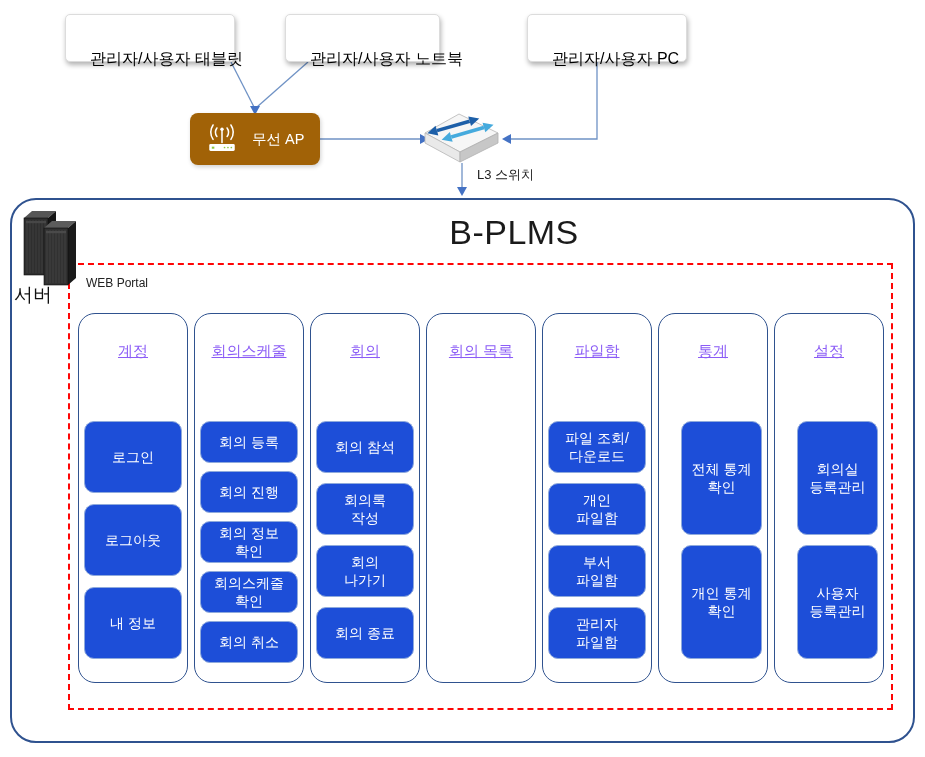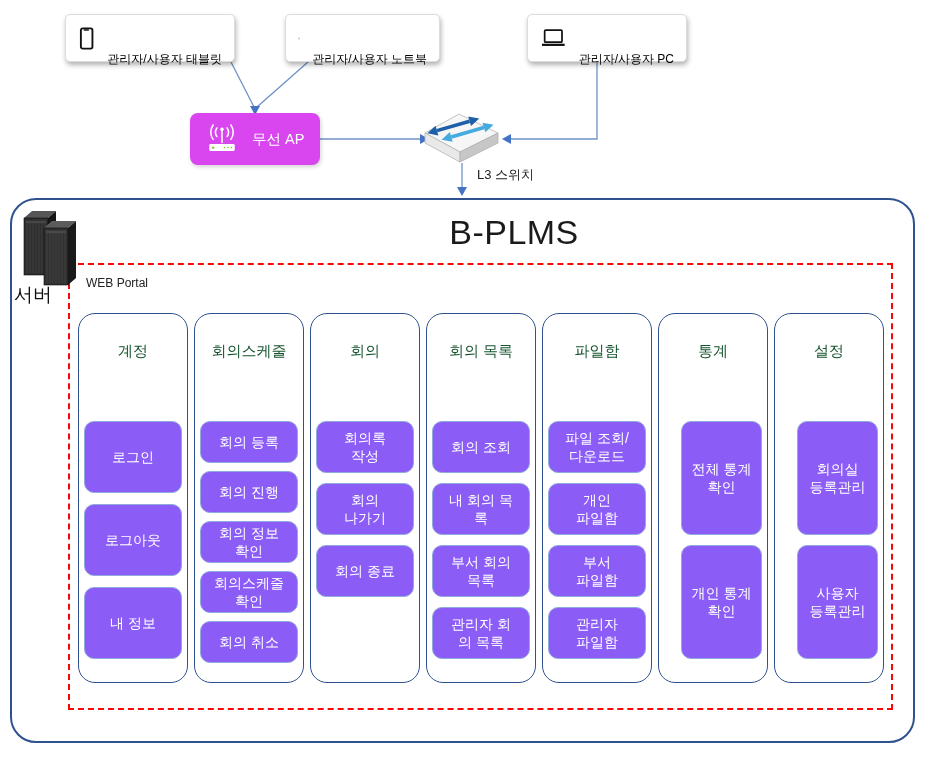--- a/index.html
+++ b/index.html
@@ -3,30 +3,30 @@
 <meta charset="utf-8">
 <style>
   html,body{margin:0;padding:0;background:#fff;}
   .canvas{position:relative;width:925px;height:757px;background:#ffffff;overflow:hidden;
           font-family:"Liberation Sans","DejaVu Sans",sans-serif;color:#111;}
 
   
   .device-box{position:absolute;top:14px;height:48px;background:#fff;border:1px solid #dcdcdc;
               border-radius:5px;box-shadow:1px 3px 5px rgba(0,0,0,.30);display:flex;align-items:center;
               gap:12px;padding:0 12px;box-sizing:border-box;z-index:3;}
-  .device-label{font-size:12px;color:#000;white-space:nowrap;margin-top:42px;}
+  .device-label{font-size:16px;color:#000;white-space:nowrap;margin-top:42px;}
   #dev-tablet{left:65px;width:170px;}
   #dev-laptop{left:285px;width:155px;}
   #dev-pc{left:527px;width:160px;}
 
   
   .wires{position:absolute;left:0;top:0;width:925px;height:757px;z-index:1;}
 
   
-  .ap-box{position:absolute;left:190px;top:113px;width:130px;height:52px;background:#d946ef;
+  .ap-box{position:absolute;left:190px;top:113px;width:130px;height:52px;background:#a16207;
           border-radius:8px;display:flex;align-items:center;gap:13px;padding:0 15px;
           box-sizing:border-box;box-shadow:1px 2px 4px rgba(0,0,0,.18);z-index:3;}
   .ap-label{color:#fff;font-size:14.5px;}
 
   
   .switch-icon{position:absolute;left:424px;top:111px;z-index:3;}
   .switch-label{position:absolute;left:477px;top:166px;font-size:13px;color:#222;z-index:3;}
 
   
   .plms-box{position:absolute;left:10px;top:198px;width:905px;height:545px;border:2px solid #2f528f;
@@ -40,24 +40,24 @@
 
   
   .portal-box{position:absolute;left:68px;top:263px;width:825px;height:447px;border:2px dashed #fe0505;
               box-sizing:border-box;z-index:3;}
   .portal-label{position:absolute;left:86px;top:276px;font-size:12px;color:#222;z-index:4;}
 
   
   .columns{position:absolute;left:78px;top:313px;width:806px;height:370px;display:flex;gap:6px;z-index:4;}
   .col{flex:1;border:1.5px solid #2f528f;border-radius:17px;background:#fff;box-sizing:border-box;
        display:flex;flex-direction:column;padding:0 5px;}
-  .col-header{height:75px;display:flex;align-items:center;justify-content:center;font-size:15px;color:#14532d;}
+  .col-header{height:75px;display:flex;align-items:center;justify-content:center;font-size:15px;color:#8b5cf6;text-decoration:underline;}
   .btns{margin-top:32px;display:flex;flex-direction:column;}
   .c3 .btns{gap:11px;justify-content:flex-end;} .c5 .btns{gap:8px;} .c4 .btns{gap:10px;} .c2 .btns{gap:10px;}
-  .btn{background:#8b5cf6;border:1px solid #8faadc;border-radius:10px;color:#fff;font-size:14px;
+  .btn{background:#1d4ed8;border:1px solid #8faadc;border-radius:10px;color:#fff;font-size:14px;
        display:flex;align-items:center;justify-content:center;text-align:center;
        white-space:pre-line;line-height:1.3;box-sizing:border-box;}
   .c3 .btn{height:72px;} .c5 .btn{height:42px;} .c4 .btn{height:52px;} .c2 .btn{height:114px;margin-left:17px;}
 </style>
 </head>
 <body>
 
 <div class="canvas">
 
   <svg class="wires" viewBox="0 0 925 757">
@@ -193,39 +193,31 @@
 확인</div>
         <div class="btn">회의스케줄
 확인</div>
         <div class="btn">회의 취소</div>
       </div>
     </div>
 
     <div class="col c4">
       <div class="col-header">회의</div>
       <div class="btns">
+        <div class="btn">회의 참석</div>
         <div class="btn">회의록
 작성</div>
         <div class="btn">회의
 나가기</div>
         <div class="btn">회의 종료</div>
       </div>
     </div>
 
     <div class="col c4">
       <div class="col-header">회의 목록</div>
-      <div class="btns">
-        <div class="btn">회의 조회</div>
-        <div class="btn">내 회의 목
-록</div>
-        <div class="btn">부서 회의
-목록</div>
-        <div class="btn">관리자 회
-의 목록</div>
-      </div>
     </div>
 
     <div class="col c4">
       <div class="col-header">파일함</div>
       <div class="btns">
         <div class="btn">파일 조회/
 다운로드</div>
         <div class="btn">개인
 파일함</div>
         <div class="btn">부서

